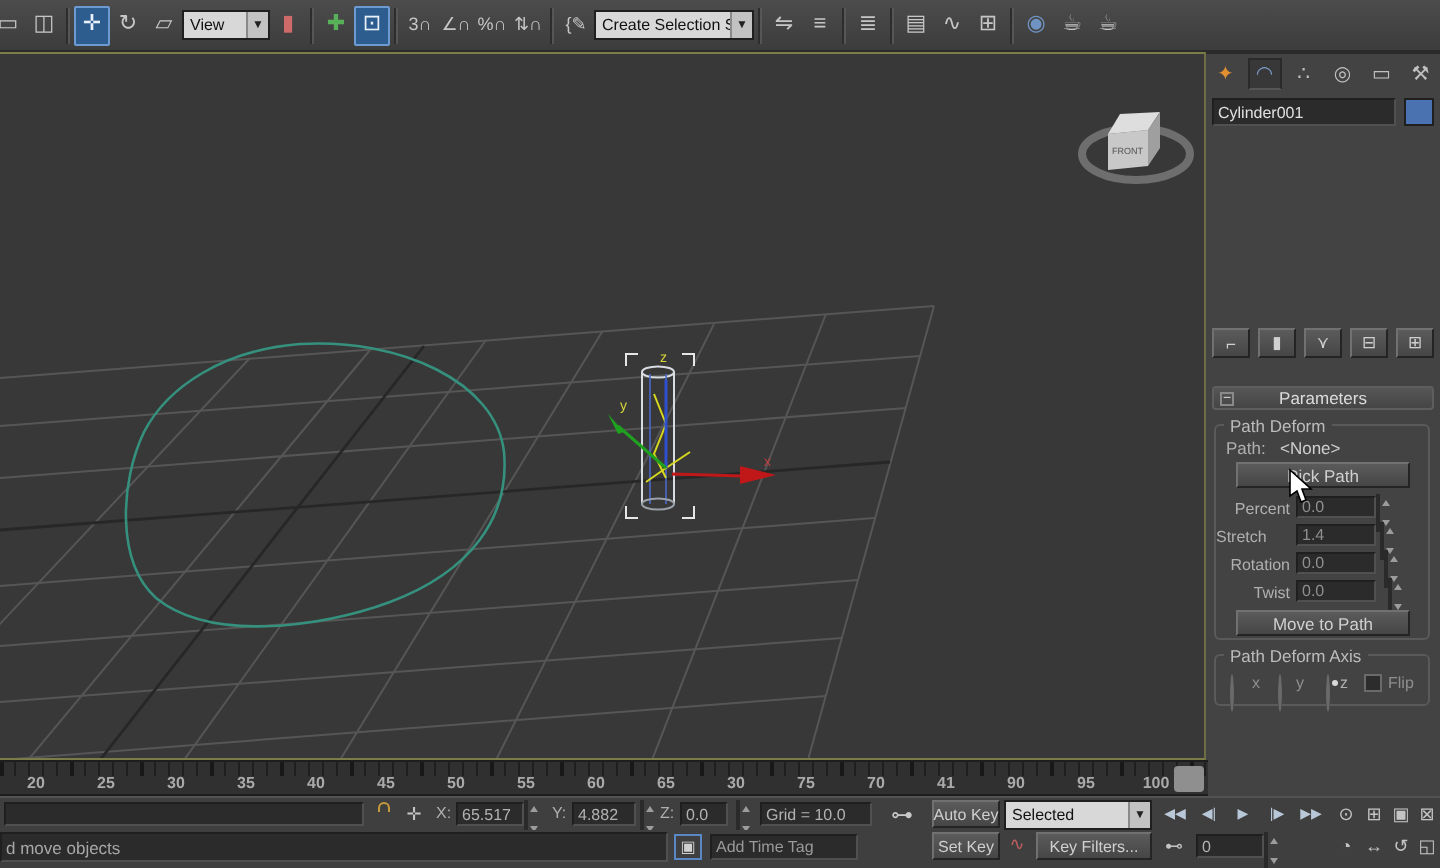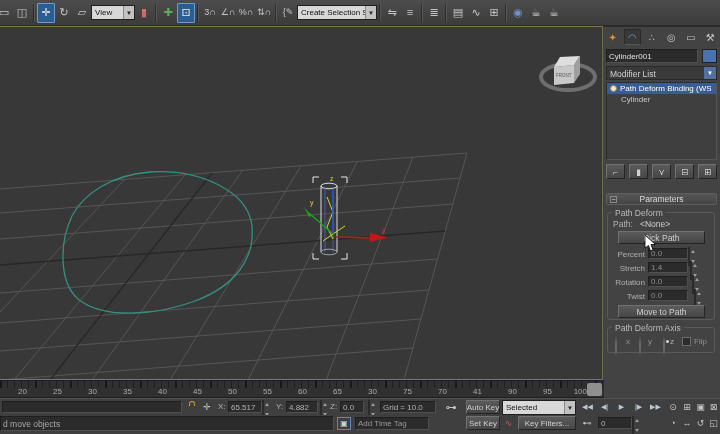--- a/index.html
+++ b/index.html
@@ -39,21 +39,21 @@
   .mrow{height:11px;display:flex;align-items:center;font-size:8px;color:#c8c8c8;padding-left:3px;white-space:nowrap;overflow:hidden;}
   .mrow.sel{background:#3a5c94;color:#fff;}
   .bulb{width:7px;height:7px;border-radius:50%;background:#ece8c0;border:1px solid #8a8a70;margin-right:3px;flex:0 0 auto;}
   .rad{width:8px;height:8px;border-radius:50%;background:#2c2c2c;border:1px solid #6a6a6a;position:relative;}
   .rad.on::after{content:"";position:absolute;left:1.5px;top:1.5px;width:3px;height:3px;border-radius:50%;background:#d8d8d8;}
   .chk{width:9px;height:9px;background:#2c2c2c;border:1px solid #6a6a6a;}
   
   .trackbar{left:0;top:380px;width:604px;height:18px;background:#303030;border-top:1px solid #1e1e1e;border-bottom:1px solid #1e1e1e;}
   .ticks{left:0;top:0;width:604px;height:7px;
     background-image:repeating-linear-gradient(90deg,#1c1c1c 0,#1c1c1c 1px,transparent 1px,transparent 7px);}
-  .tlab{top:6px;width:18px;text-align:right;font-size:8px;color:#aaa;}
+  .tlab{top:6px;width:18px;text-align:center;font-size:8px;color:#aaa;font-weight:bold;}
   
   .row1{left:0;top:398px;width:720px;height:17px;background:#3f3f3f;border-top:1px solid #525252;}
   .row2{left:0;top:415px;width:720px;height:19px;background:#3f3f3f;}
   .mini{font-size:9px;color:#c4c4c4;display:flex;align-items:center;justify-content:center;}
   .play{color:#b9c8d8;font-size:7px;}
   .lock{width:9px;height:6px;background:#c49a3c;border-radius:1px;position:relative;}
   .lock::before{content:"";position:absolute;left:1.5px;top:-4px;width:4px;height:4px;border:1.5px solid #c49a3c;border-bottom:none;border-radius:3px 3px 0 0;}
 </style>
 </head>
 <body>
@@ -178,34 +178,21 @@
       <span class="tab sel" style="color:#7a9cc8">◠</span>
       <span class="tab">∴</span>
       <span class="tab">◎</span>
       <span class="tab">▭</span>
       <span class="tab">⚒</span>
     </div>
 
     <div class="abs field" style="left:3px;top:22px;width:92px;height:14px;color:#e0e0e0">Cylinder001</div>
     <div class="abs" style="left:99px;top:22px;width:15px;height:14px;background:#4a72b0;border:1px solid #1f1f1f"></div>
 
-    <div class="abs" style="left:3px;top:39px;width:111px;height:14px;background:#3a3a3a;border:1px solid #2a2a2a;display:flex">
-      <span style="flex:1;font-size:8.5px;color:#d2d2d2;padding:2px 0 0 3px">Modifier List</span>
-      <span style="width:12px;background:#53719e;display:flex;align-items:center;justify-content:center;font-size:6px;color:#fff">▼</span>
-    </div>
-
-    <div class="abs" style="left:3px;top:55px;width:111px;height:78px;background:#3f3f3f;border:1px solid #2c2c2c;border-bottom-color:#565656;border-right-color:#565656">
-      <div class="mrow sel">
-        <span class="bulb"></span>
-        <span>Path Deform Binding (WS</span>
-      </div>
-      <div class="mrow" style="padding-left:14px">
-        <span>Cylinder</span>
-      </div>
-    </div>
+
 
     <div class="abs" style="left:3px;top:137px;width:111px;display:flex;gap:4px">
       <span class="btn" style="width:19px;height:15px">⌐</span>
       <span class="btn" style="width:19px;height:15px">▮</span>
       <span class="btn" style="width:19px;height:15px">⋎</span>
       <span class="btn" style="width:19px;height:15px">⊟</span>
       <span class="btn" style="width:19px;height:15px">⊞</span>
     </div>
 
     <div class="abs roll" style="left:3px;top:166px;width:111px;height:12px">
@@ -216,21 +203,21 @@
     <div class="abs grp" style="left:4px;top:185px;width:108px;height:108px">
       <span class="leg">Path Deform</span>
       <span class="abs lbl" style="left:5px;top:6px">Path:</span>
       <span class="abs lbl" style="left:32px;top:6px;color:#cfcfcf">&lt;None&gt;</span>
       <div class="abs btn" style="left:10px;top:18px;width:87px;height:13px">Pick Path</div>
 
       <span class="abs lbl" style="left:0;top:37px;width:37px;text-align:right;font-size:8px">Percent</span>
       <div class="abs field" style="left:40px;top:35px;width:40px;height:11px;color:#8f8f8f">0.0</div>
       <span class="abs spin" style="left:80px;top:35px;height:11px"></span>
 
-      <span class="abs lbl" style="left:0;top:51px;width:37px;text-align:right;font-size:8px">Stretch</span>
+      <span class="abs lbl" style="left:0;top:51px;width:37px;text-align:left;font-size:8px">Stretch</span>
       <div class="abs field" style="left:40px;top:49px;width:40px;height:11px;color:#8f8f8f">1.4</div>
       <span class="abs spin" style="left:80px;top:49px;height:11px"></span>
 
       <span class="abs lbl" style="left:0;top:65px;width:37px;text-align:right;font-size:8px">Rotation</span>
       <div class="abs field" style="left:40px;top:63px;width:40px;height:11px;color:#8f8f8f">0.0</div>
       <span class="abs spin" style="left:80px;top:63px;height:11px"></span>
 
       <span class="abs lbl" style="left:0;top:79px;width:37px;text-align:right;font-size:8px">Twist</span>
       <div class="abs field" style="left:40px;top:77px;width:40px;height:11px;color:#8f8f8f">0.0</div>
       <span class="abs spin" style="left:80px;top:77px;height:11px"></span>

